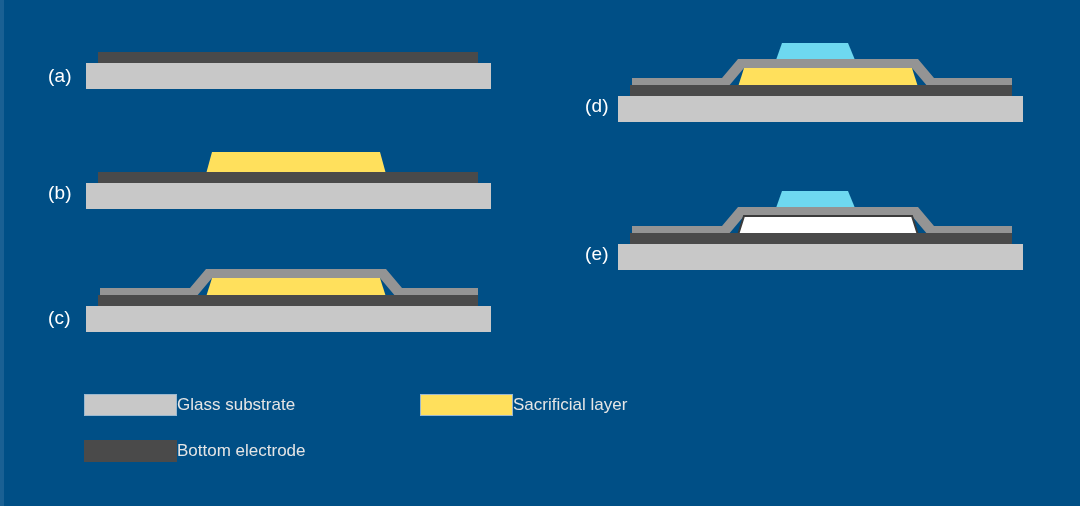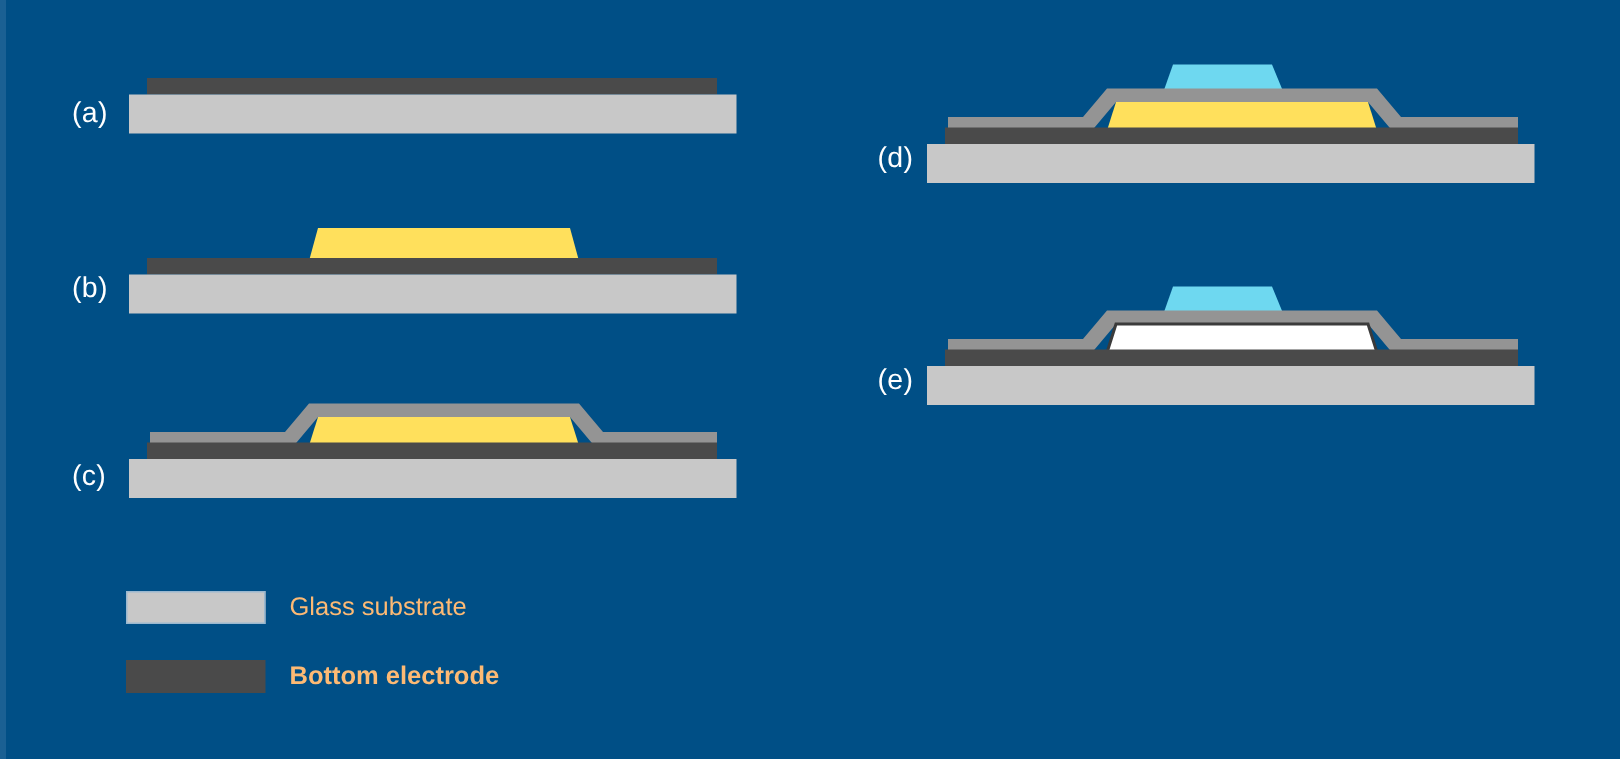--- a/index.html
+++ b/index.html
@@ -57,37 +57,36 @@
     height: 85px;
   }
   .legend-item {
     position: absolute;
     left: 0;
     height: 24px;
     display: flex;
     align-items: center;
   }
   .legend-row-0 { top: 0px; }
-  .legend-row-1 { top: 46px; font-weight: bold; }
+  .legend-row-1 { top: 46px; }
   .swatch {
     width: 93px;
     height: 22px;
     box-sizing: border-box;
     flex: 0 0 auto;
   }
   .swatch-bordered-light {
     border: 1px solid #9bb8cf;
   }
   .swatch-bordered-dark {
     border: 2px solid #3b3b3b;
   }
   .legend-text {
-    color: #fdba74;
+    color: #e5e5e5;
     font-size: 17px;
-    margin-left: 16px;
     white-space: nowrap;
     font-family: "Liberation Sans", sans-serif;
   }
 </style>
 </head>
 <body>
 
 <div id="stage">
 
   <div class="edge-strip"></div>
@@ -146,20 +145,24 @@
         <div class="swatch swatch-bordered-light" style="background:#c8c8c8;"></div>
         <div class="legend-text">Glass substrate</div>
       </div>
       <div class="legend-item legend-row-1">
         <div class="swatch" style="background:#4a4a4a;"></div>
         <div class="legend-text">Bottom electrode</div>
       </div>
     </div>
 
     <div class="legend-col" style="left:336px;">
+      <div class="legend-item legend-row-0">
+        <div class="swatch swatch-bordered-light" style="background:#ffe05c;"></div>
+        <div class="legend-text">Sacrificial layer</div>
+      </div>
     </div>
 
     <div class="legend-col" style="left:690px;">
     </div>
 
   </div>
 
 </div>
 
 </body></html>

